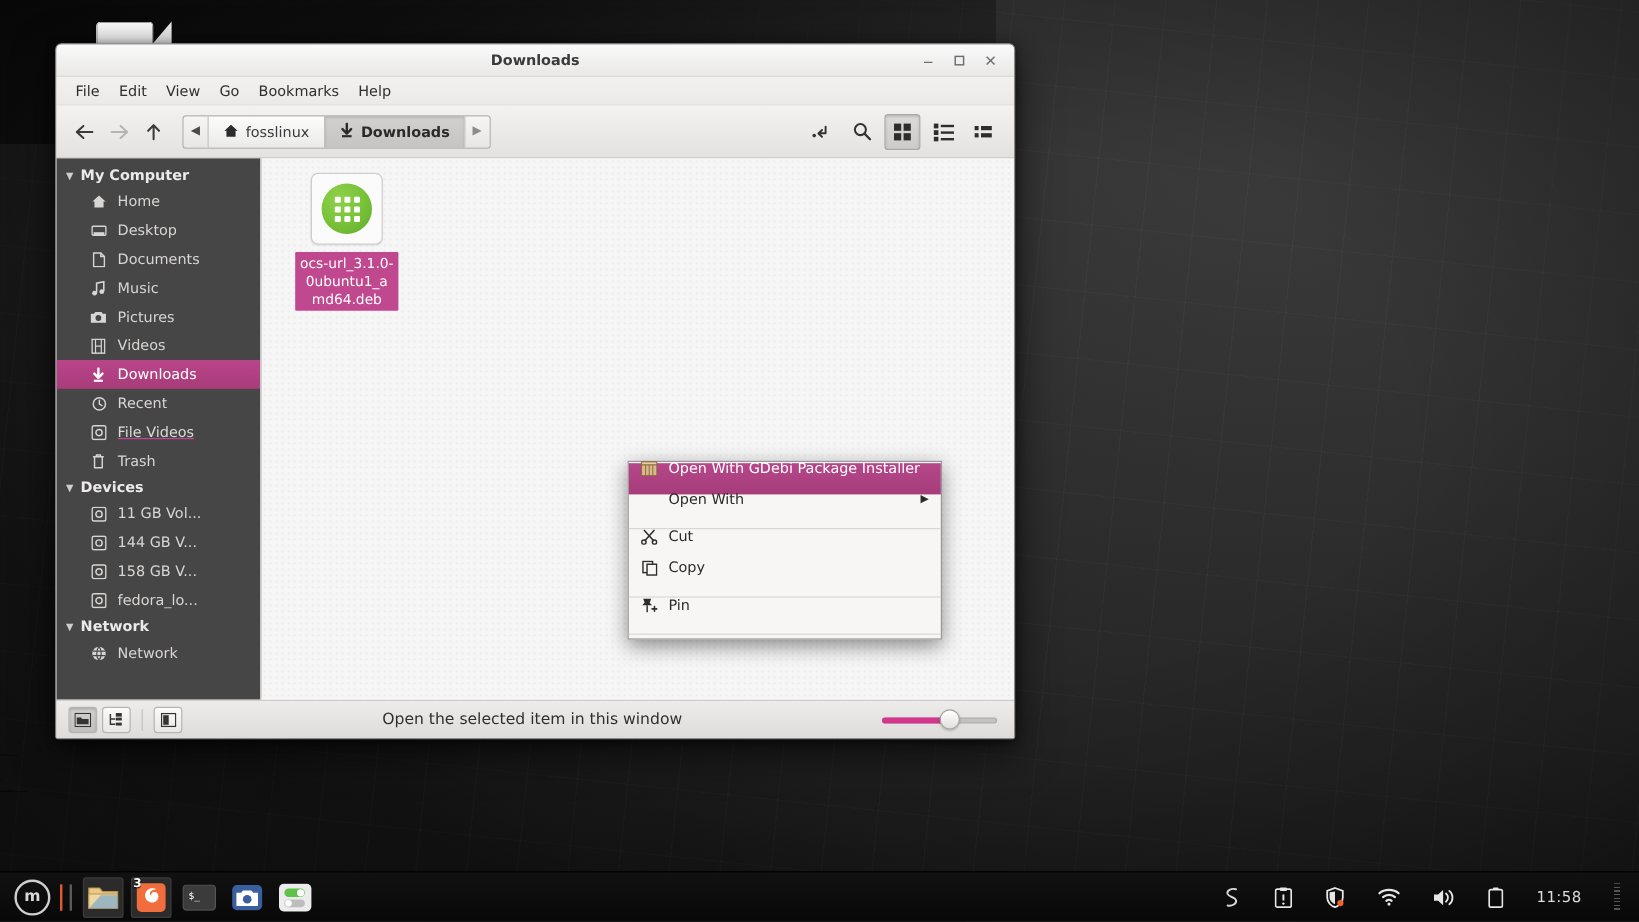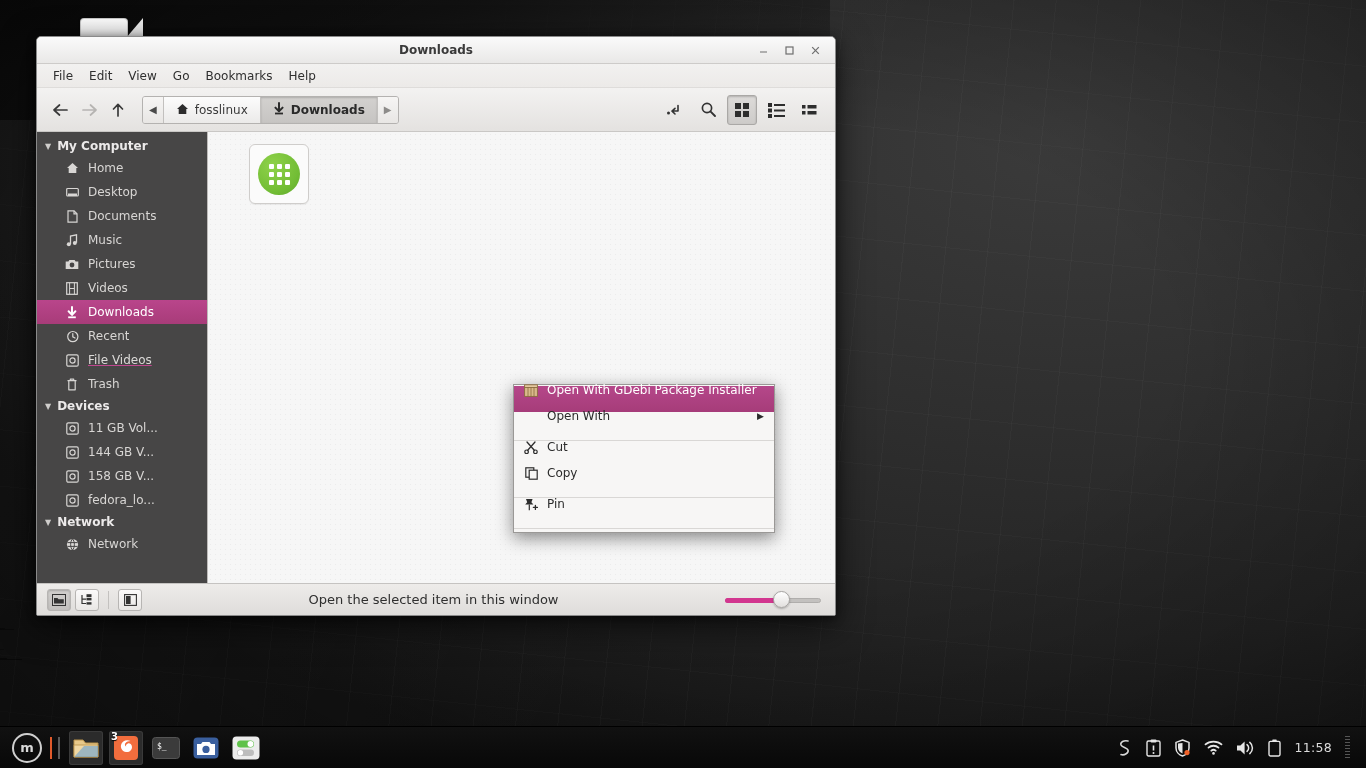--- a/index.html
+++ b/index.html
@@ -55,21 +55,21 @@
     box-shadow: 0 -1px 2px rgba(0,0,0,.25);
   }
   #stray-tab:after{
     content:''; position:absolute; right:-16px; bottom:0;
     border-style:solid; border-width:0 0 20px 17px;
     border-color: transparent transparent #ececec transparent;
   }
 
   
   #window {
-    position:absolute; left:36px; top:36px; width:800px; height:580px;
+    position:absolute; left:46px; top:36px; width:800px; height:580px;
     background:#f2f1f0;
     border:1px solid #8a8a8a;
     border-radius:5px 5px 2px 2px;
     box-shadow: 0 10px 34px rgba(0,0,0,.65), 0 2px 8px rgba(0,0,0,.5);
     display:flex; flex-direction:column;
     overflow:hidden;
   }
   .titlebar {
     height:27px; flex:0 0 27px;
     background: linear-gradient(#fafafa, #e9e8e7);
@@ -259,21 +259,21 @@
   .tb-sep { width:2px; height:22px; background:#5a5a5a; margin:0 6px 0 2px; }
   .launcher {
     width:34px; height:34px; margin:0 3px; border-radius:3px;
     display:flex; align-items:center; justify-content:center; position:relative; cursor:default;
   }
   .launcher.running { background:#2b2b2b; box-shadow: inset 0 0 0 1px #3a3a3a; }
   .badge {
     position:absolute; left:2px; top:0px; color:#fff; font-size:10px; font-weight:bold;
     text-shadow:0 1px 1px #000;
   }
-  .tray { margin-left:auto; display:flex; align-items:center; gap:13px; padding-right:10px; }
+  .tray { margin-left:auto; display:flex; align-items:center; gap:27px; padding-right:10px; }
   .tray .ti { color:#e6e6e6; font-size:14px; display:flex; align-items:center; cursor:default; }
   .tray .clock { color:#dcdcdc; font-size:12.5px; letter-spacing:.3px; }
   .tray .grip { width:5px; height:24px; background:repeating-linear-gradient(#555 0 1px, transparent 1px 3px); }
 </style>
 </head>
 <body>
 
 <div id="desktop">
   <div class="grid"></div>
   <div class="streaks"></div>
@@ -562,20 +562,21 @@
               <i></i>
               <i></i>
               <i></i>
               <i></i>
               <i></i>
               <i></i>
               <i></i>
               <i></i>
           </div>
         </div>
+        <div class="filelabel">ocs-url_3.1.0-0ubuntu1_amd64.deb</div>
       </div>
 
       <div id="ctxmenu">
 
         <div class="cm-item highlight">
           <span class="cmic">
             <svg width="14" height="13" viewBox="0 0 14 13">
                 <rect x="0.6" y="3" width="12.8" height="9.4" fill="#d9b98b" stroke="#8a6a3e" stroke-width="0.9"></rect>
                 <rect x="0.6" y="0.8" width="12.8" height="2.6" fill="#e8cda4" stroke="#8a6a3e" stroke-width="0.9"></rect>
                 <line x1="4" y1="3.4" x2="4" y2="12.3" stroke="#8a6a3e" stroke-width="0.8"></line>

